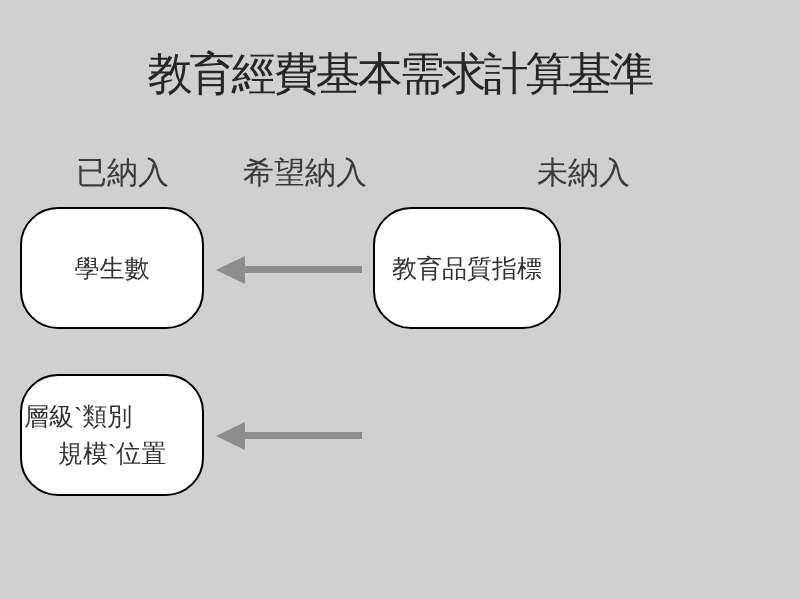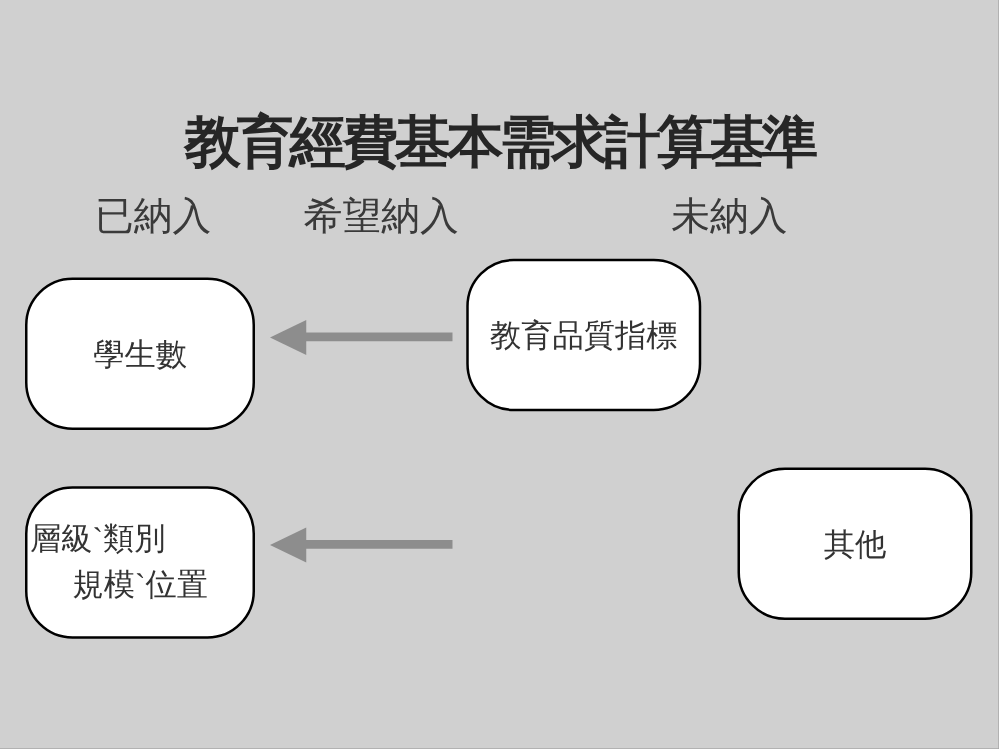--- a/index.html
+++ b/index.html
@@ -21,24 +21,23 @@
     color: var(--text);
   }
   .slide-title {
     position: absolute;
     top: 44px;
     left: 0;
     width: 799px;
     text-align: center;
     font-size: 45px;
     letter-spacing: -3px;
-    font-weight: bold;
+    font-weight: normal;
     color: #262626;
     white-space: nowrap;
-    margin-top: 40px;
   }
   .col-label {
     position: absolute;
     top: 152px;
     font-size: 31px;
     color: #3a3a3a;
     white-space: nowrap;
   }
   .col-label.included { left: 76px; }
   .col-label.desired  { left: 243px; }
@@ -52,21 +51,21 @@
     border-radius: 38px;
     display: flex;
     align-items: center;
     justify-content: center;
     font-size: 25px;
     color: #333;
     white-space: nowrap;
   }
   .box.r1 { top: 207px; }
   .box.r2 { top: 374px; }
-  .box.c1 { left: 20px; width: 184px; margin-top: 15px; }
+  .box.c1 { left: 20px; width: 184px; }
   .box.c2 { left: 373px; }
   .box.c3 { left: 590px; }
   .box.two-line {
     flex-direction: column;
     align-items: flex-start;
     justify-content: center;
     padding-left: 2px;
     line-height: 37px;
   }
   .box.two-line .line2 { margin-left: 34px; }
@@ -112,21 +111,20 @@
 
   <div class="box r1 c2">教育品質指標</div>
 
 
   <div class="box r2 c1 two-line">
     <span class="line1">層級ˋ類別</span>
     <span class="line2">規模ˋ位置</span>
   </div>
 
 
-  <div class="box r2 c3">其他</div>
 
   <div class="arrow r1">
     <div class="arrow-head"></div>
     <div class="arrow-shaft"></div>
   </div>
 
   <div class="arrow r2">
     <div class="arrow-head"></div>
     <div class="arrow-shaft"></div>
   </div>

